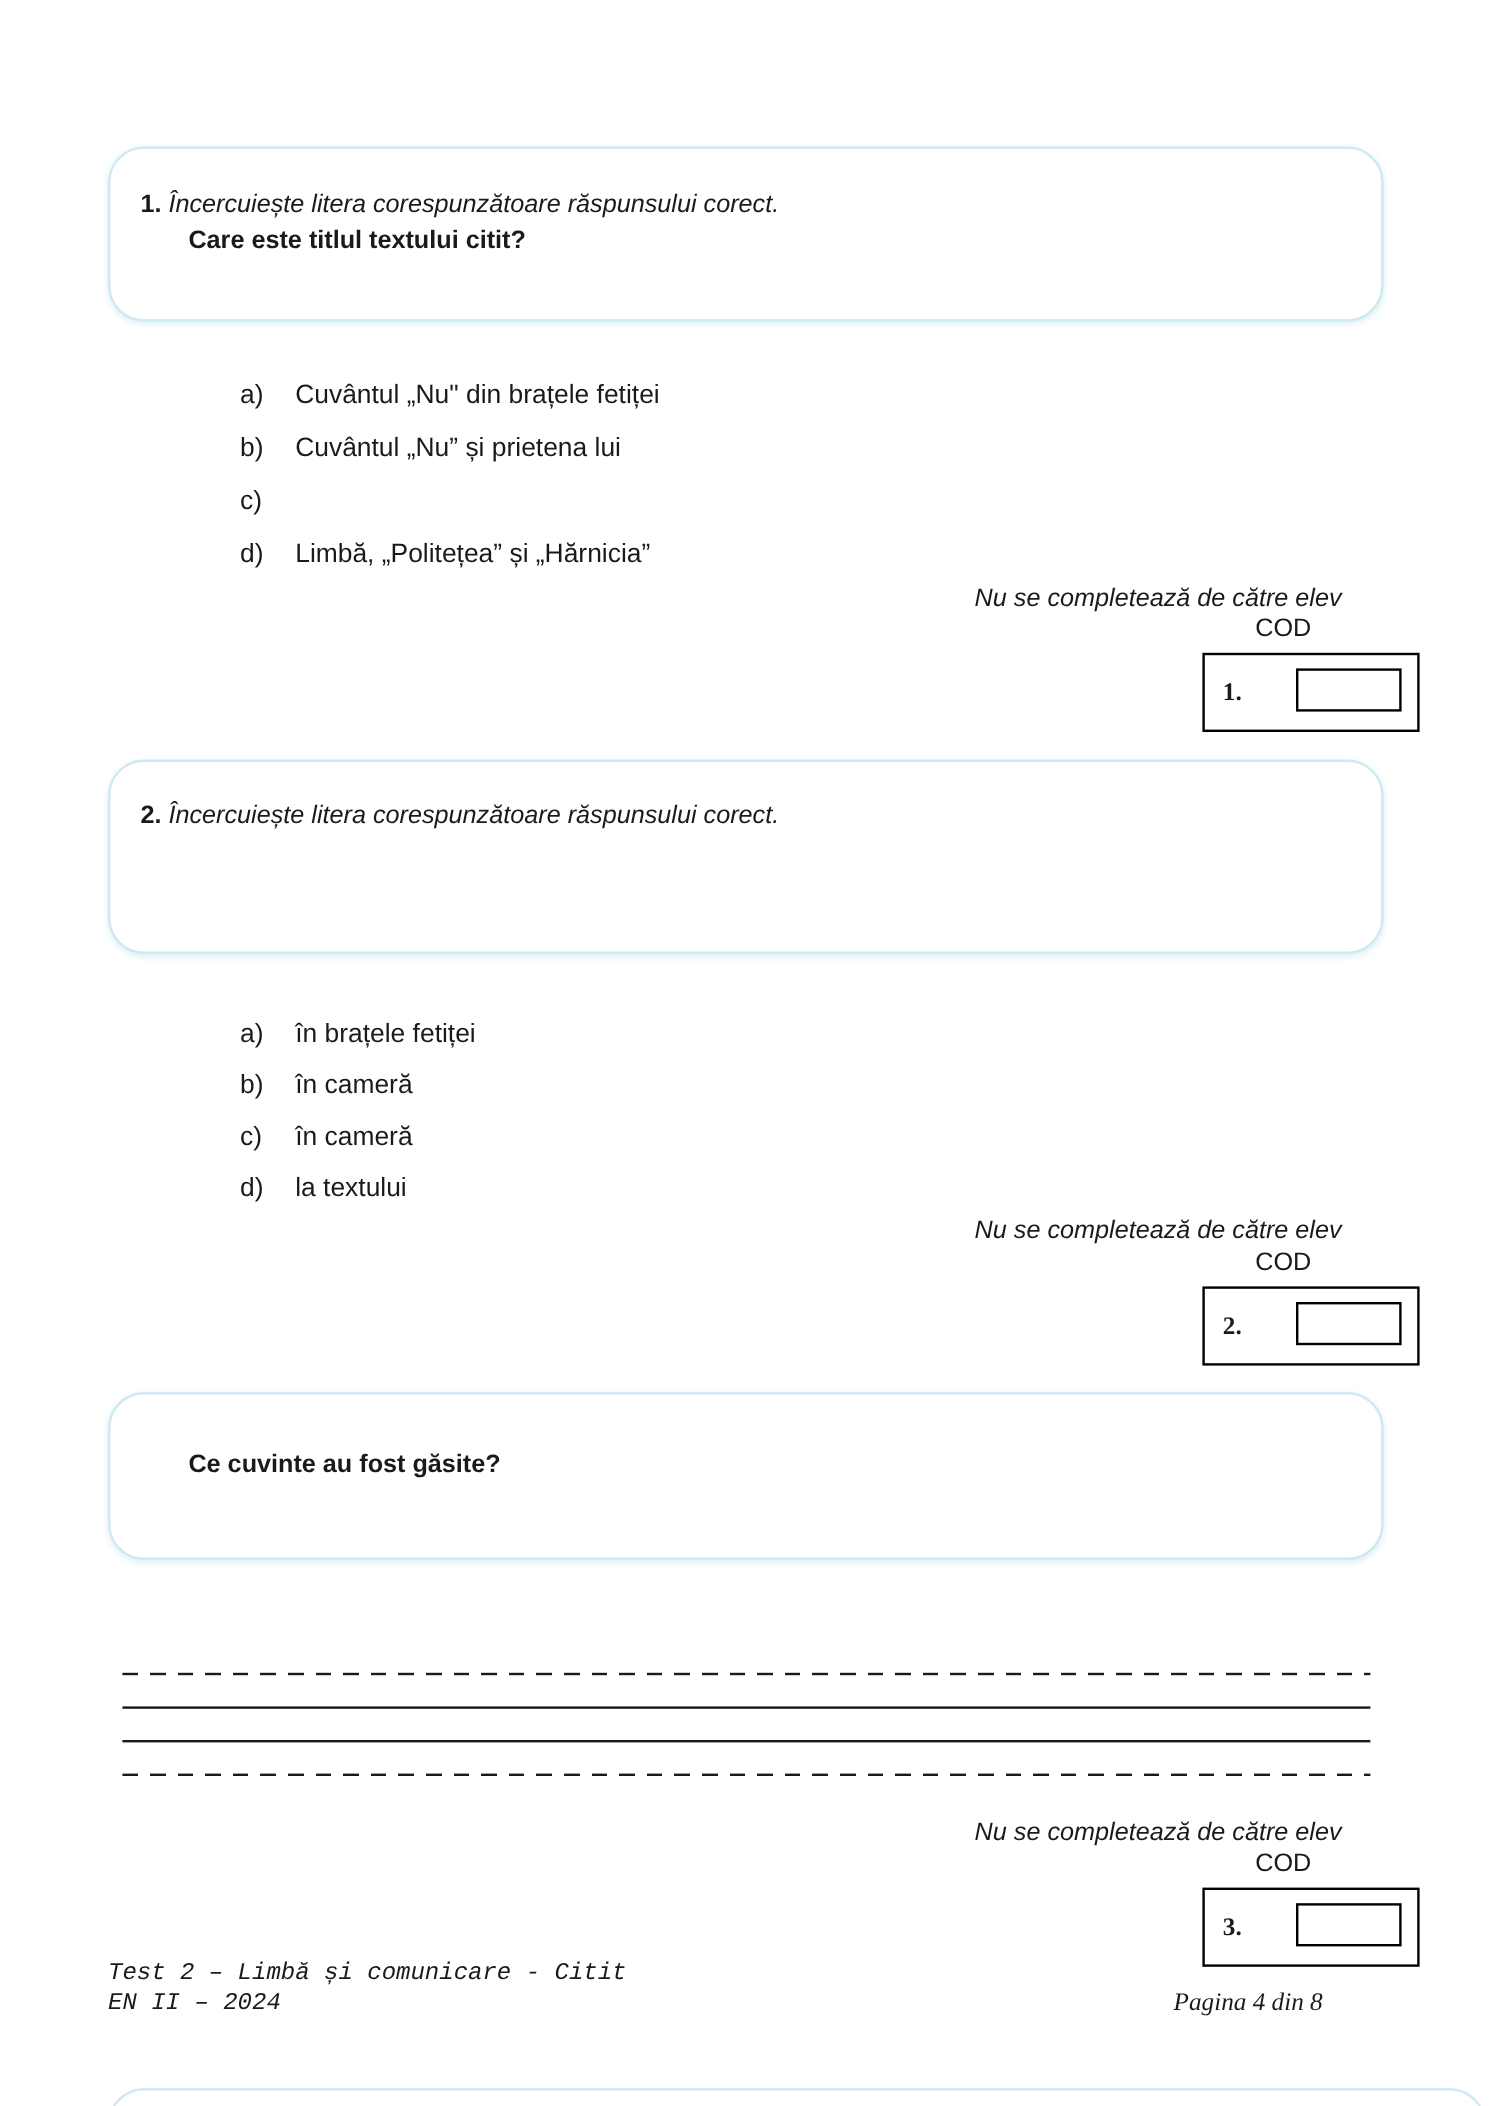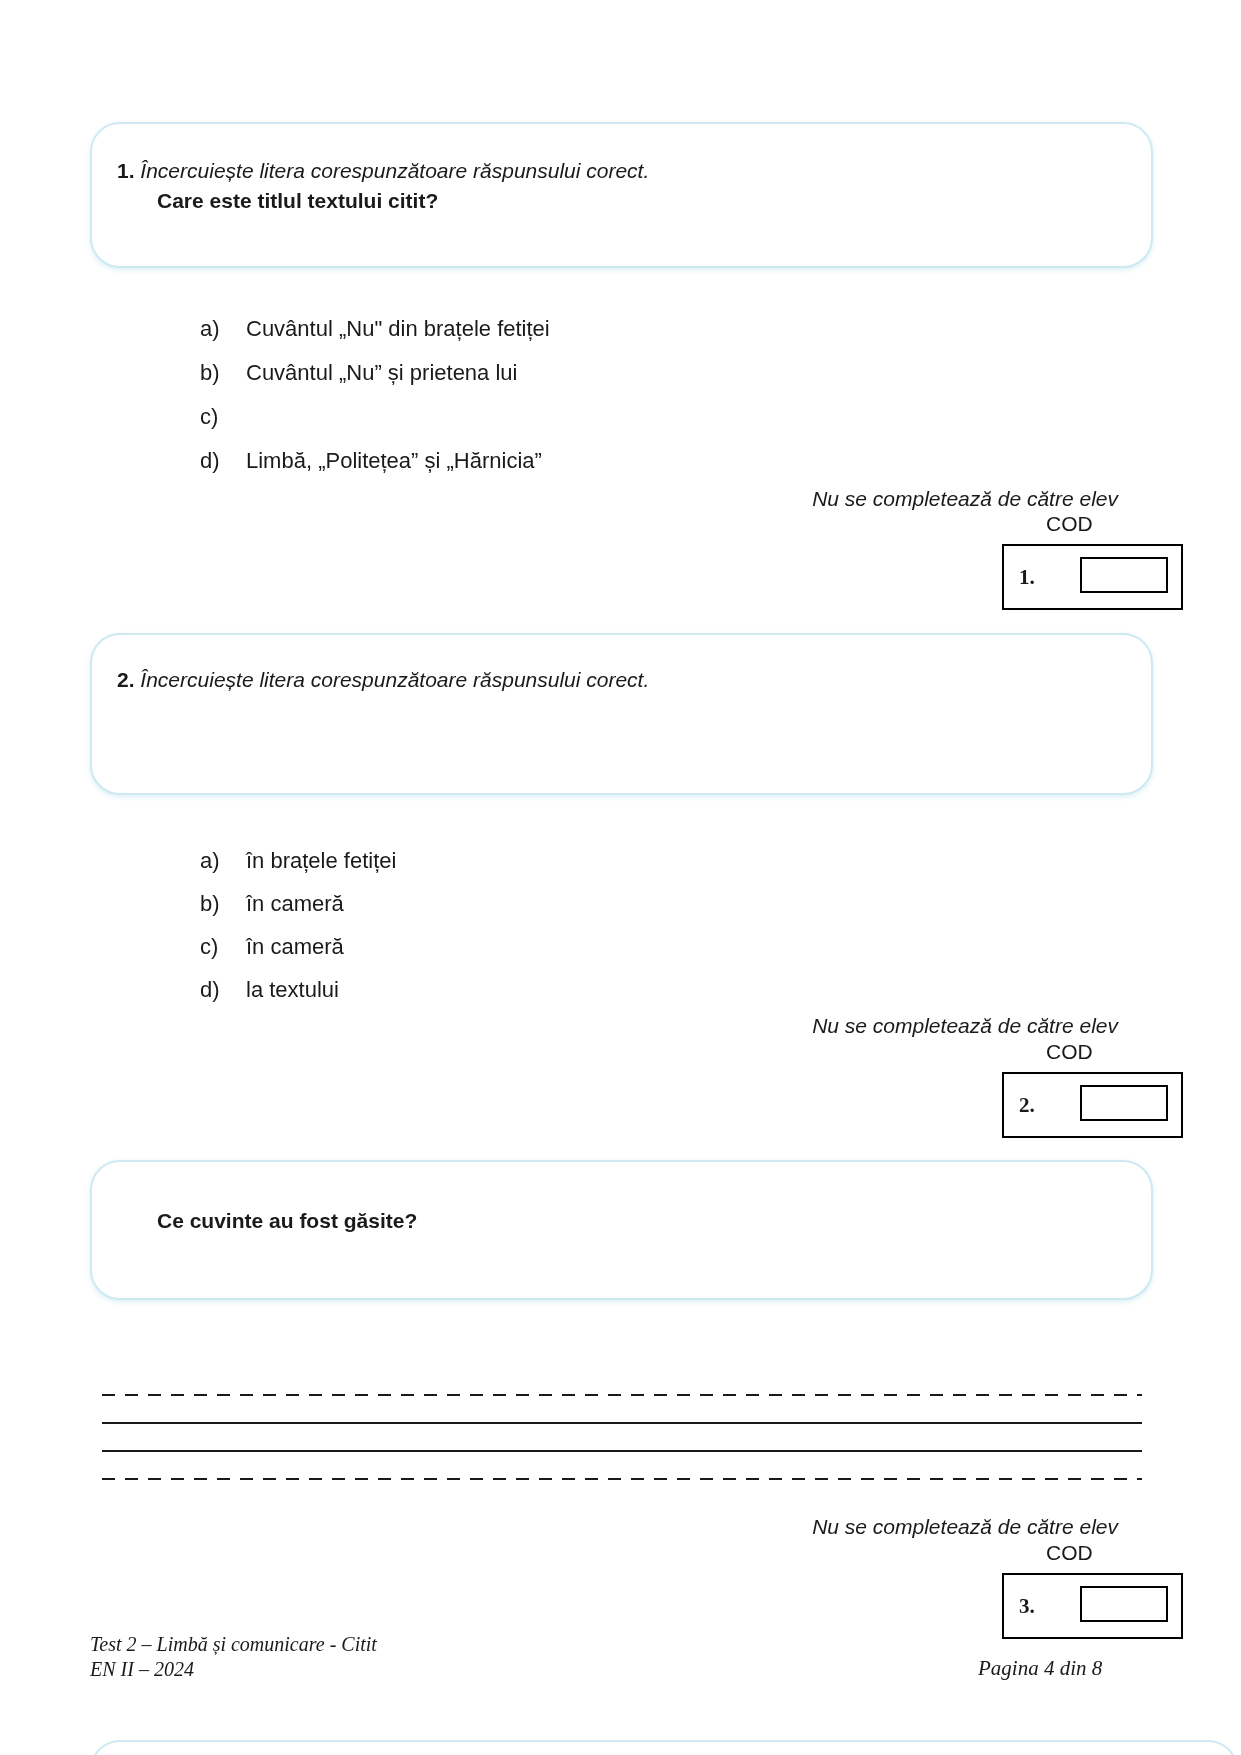--- a/index.html
+++ b/index.html
@@ -73,21 +73,21 @@
   .line.dashed { height: 2px; background: repeating-linear-gradient(to right, #1a1a1a 0 13px, transparent 13px 23px); }
   .line.solid  { height: 0; border-top: 2px solid #1a1a1a; }
   #line1 { top: 9px; }
   #line2 { top: 37px; }
   #line3 { top: 65px; }
   #line4 { top: 93px; }
 
   
   .footer-left {
     position: absolute; left: 90px; top: 1632px;
-    font-family: Liberation Serif, serif;
+    font-family: Liberation Mono, monospace;
     font-style: italic; font-size: 20px; line-height: 25px;
   }
   .footer-right {
     position: absolute; left: 978px; top: 1656px;
     font-family: "Liberation Serif", "DejaVu Serif", serif;
     font-style: italic; font-size: 21px;
   }
 
   
   .bottom-edge {

